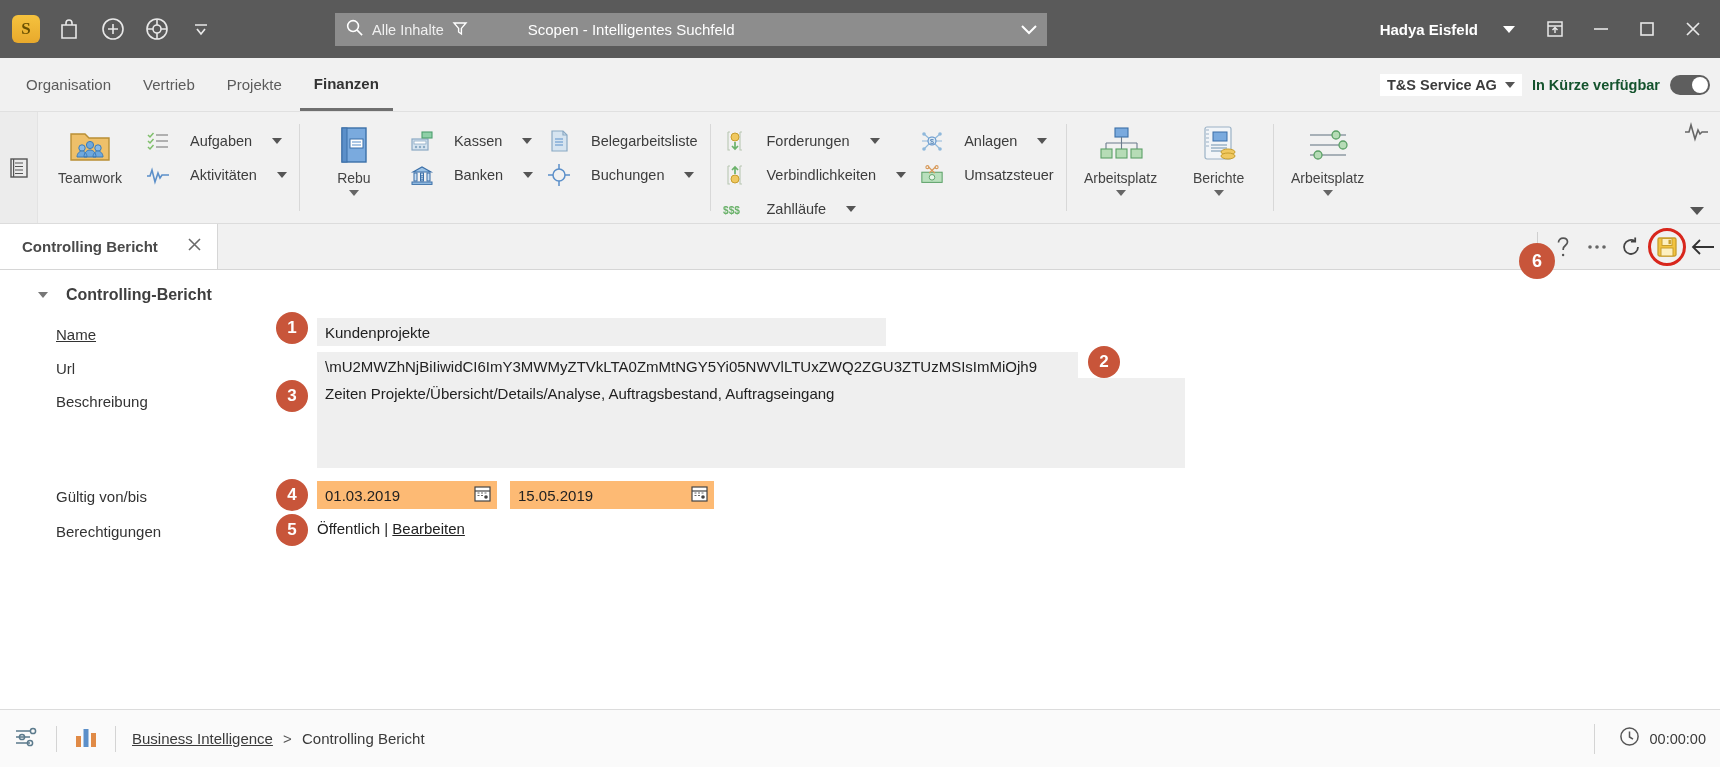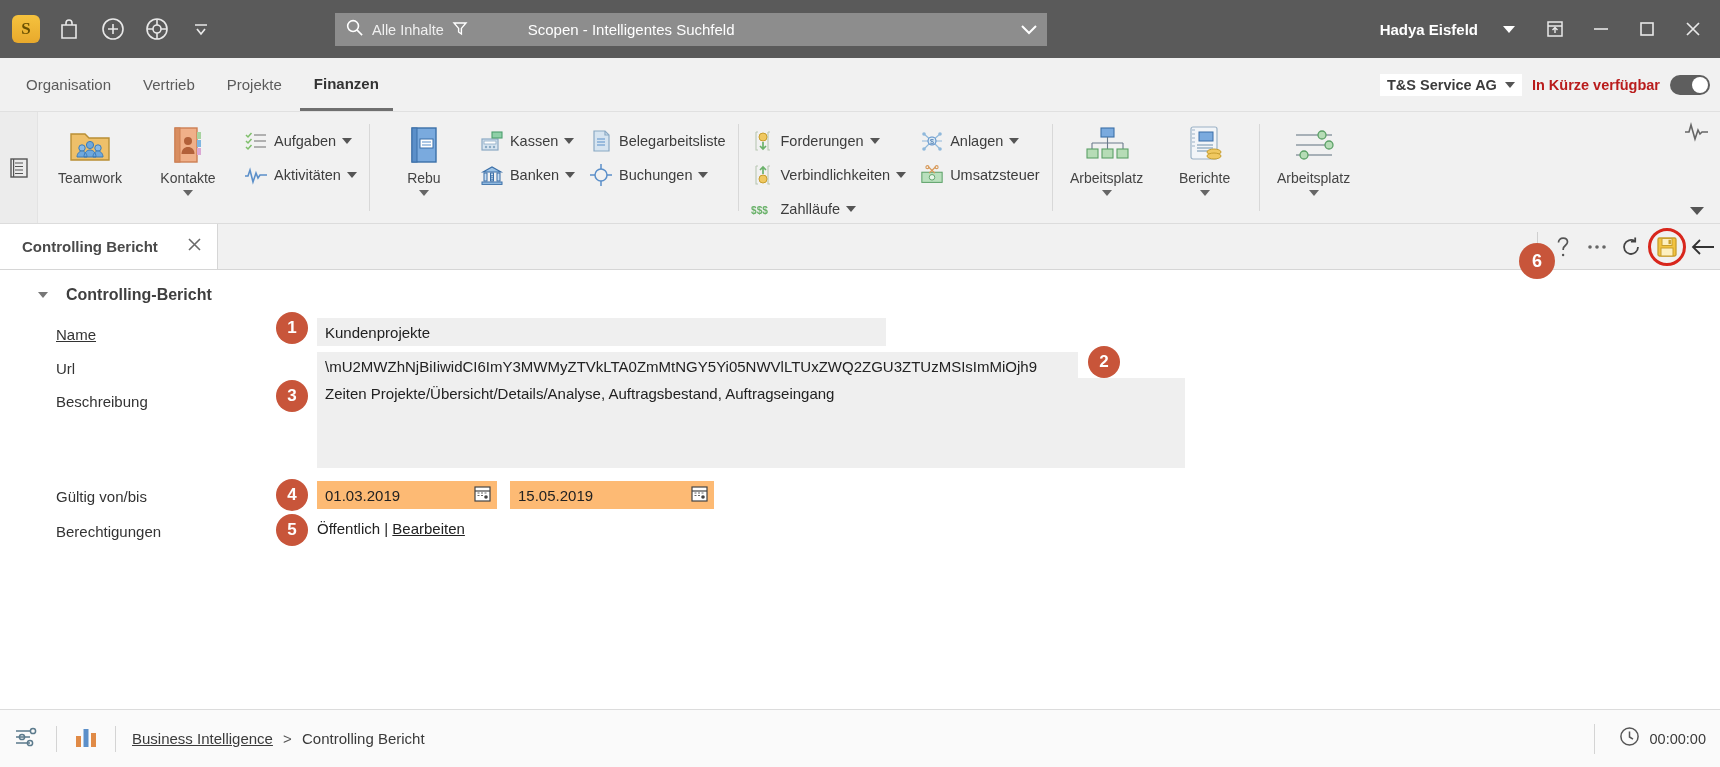--- a/index.html
+++ b/index.html
@@ -55,40 +55,40 @@
     font-size: 15px; color:#5b5b5b;
   }
   .menu-item.active { color:#333; font-weight:bold; border-bottom: 3px solid #6f6f6f; }
   .menu-right {
     position:absolute; right: 10px; top:0; height:100%;
     display:flex; align-items:center; gap: 10px;
   }
   .company { background:#fff; padding: 3px 7px; font-size:14.5px; font-weight:bold; color:#3c3c3c;
              display:flex; align-items:center; gap:8px; }
   .caret-dark { width:0;height:0;border-left:5px solid transparent;border-right:5px solid transparent;border-top:6px solid #555; }
-  .avail-label { font-size:14.5px; color:#b91c1c; font-weight:bold; }
+  .avail-label { font-size:14.5px; color:#14532d; font-weight:bold; }
   .toggle { width:40px; height:20px; border-radius:10px; background:#5e5e5e; position:relative; }
   .toggle::after { content:""; position:absolute; right:2px; top:2px; width:16px; height:16px; border-radius:50%; background:#fff; }
 
   
   .ribbon {
     height: 112px; background:#f1f1f1; border-bottom:1px solid #dcdcdc;
     display:flex; align-items:stretch; position:relative;
   }
   .ribbon-rail { width:38px; display:flex; align-items:center; justify-content:center; border-right:1px solid #e3e3e3; background:#ececec;}
   .rgroup { display:flex; align-items:flex-start; padding: 8px 10px 0 10px; gap: 14px; }
   .rsep { width:1px; background:#d8d8d8; margin: 12px 2px; align-self:stretch; }
 
   .big-btn { width: 84px; display:flex; flex-direction:column; align-items:center; gap:2px; padding-top:4px; }
   .big-icon { height:44px; display:flex; align-items:center; justify-content:center; }
   .big-label { font-size:14px; color:#444; white-space:nowrap; }
   .big-caret { width:0;height:0;border-left:5px solid transparent;border-right:5px solid transparent;border-top:6px solid #666; margin-top:2px;}
 
   .stack { display:flex; flex-direction:column; justify-content:flex-start; gap: 8px; padding-top: 8px; }
-  .srow { display:flex; align-items:center; gap:6px; height: 26px; }
+  .srow { display:flex; align-items:center; gap:20px; height: 26px; }
   .srow .slabel { font-size:14.5px; color:#3d3d3d; white-space:nowrap; }
   .sicon { width:24px; height:24px; display:flex; align-items:center; justify-content:center; }
   .mini-caret { width:0;height:0;border-left:5px solid transparent;border-right:5px solid transparent;border-top:6px solid #555; }
 
   .ribbon-right { position:absolute; right:0; top:0; height:100%; display:flex; flex-direction:column; justify-content:space-between; align-items:center; padding: 8px 10px; }
   .ribbon-expand { width:0;height:0;border-left:7px solid transparent;border-right:7px solid transparent;border-top:8px solid #555; }
 
   
   .tabstrip { height: 46px; background:#f1f1f1; border-bottom:1px solid #d6d6d6; display:flex; align-items:stretch; position:relative;}
   .doctab {
@@ -261,35 +261,20 @@
             <path d="M4 8h14l4 4h20v22H4z" fill="#eec06a" stroke="#b98f35" stroke-width="1.4"></path>
             <circle cx="23" cy="19" r="3.6" fill="#6fa8dc" stroke="#3d7bb5" stroke-width="1"></circle>
             <circle cx="15" cy="22" r="3.2" fill="#8bbbe6" stroke="#3d7bb5" stroke-width="1"></circle>
             <circle cx="31" cy="22" r="3.2" fill="#8bbbe6" stroke="#3d7bb5" stroke-width="1"></circle>
             <path d="M10 31c0-4 3-6 5-6s5 2 5 6zM26 31c0-4 3-6 5-6s5 2 5 6zM17 31c0-4.5 3-7 6-7s6 2.5 6 7z" fill="#6fa8dc" stroke="#3d7bb5" stroke-width="1"></path>
           </svg>
         </div>
         <div class="big-label">Teamwork</div>
       </div>
 
-      <div class="big-btn">
-        <div class="big-icon">
-          <svg width="40" height="42" viewBox="0 0 40 42">
-            <rect x="7" y="3" width="22" height="34" fill="#f0b089" stroke="#cc7f53" stroke-width="1.4"></rect>
-            <rect x="7" y="3" width="5" height="34" fill="#d98e60" stroke="#cc7f53" stroke-width="1"></rect>
-            <rect x="29" y="7" width="4" height="7" fill="#a7d3a0"></rect>
-            <rect x="29" y="15" width="4" height="7" fill="#7fb6e0"></rect>
-            <rect x="29" y="23" width="4" height="7" fill="#dba8d4"></rect>
-            <circle cx="20" cy="16" r="4" fill="#b2613a"></circle>
-            <path d="M13.5 29c0-4.5 3-7 6.5-7s6.5 2.5 6.5 7z" fill="#b2613a"></path>
-          </svg>
-        </div>
-        <div class="big-label">Kontakte</div>
-        <div class="big-caret"></div>
-      </div>
 
       <div class="stack">
         <div class="srow">
           <span class="sicon">
             <svg width="22" height="20" viewBox="0 0 22 20">
                 <path d="M1 4l2 2 3.5-4M1 10l2 2 3.5-4M1 16l2 2 3.5-4" fill="none" stroke="#7fbf6b" stroke-width="1.5"></path>
                 <path d="M9 4h12M9 10h12M9 16h12" stroke="#9a9a9a" stroke-width="1.6"></path>
               </svg>
           </span>
           <span class="slabel">Aufgaben</span>

